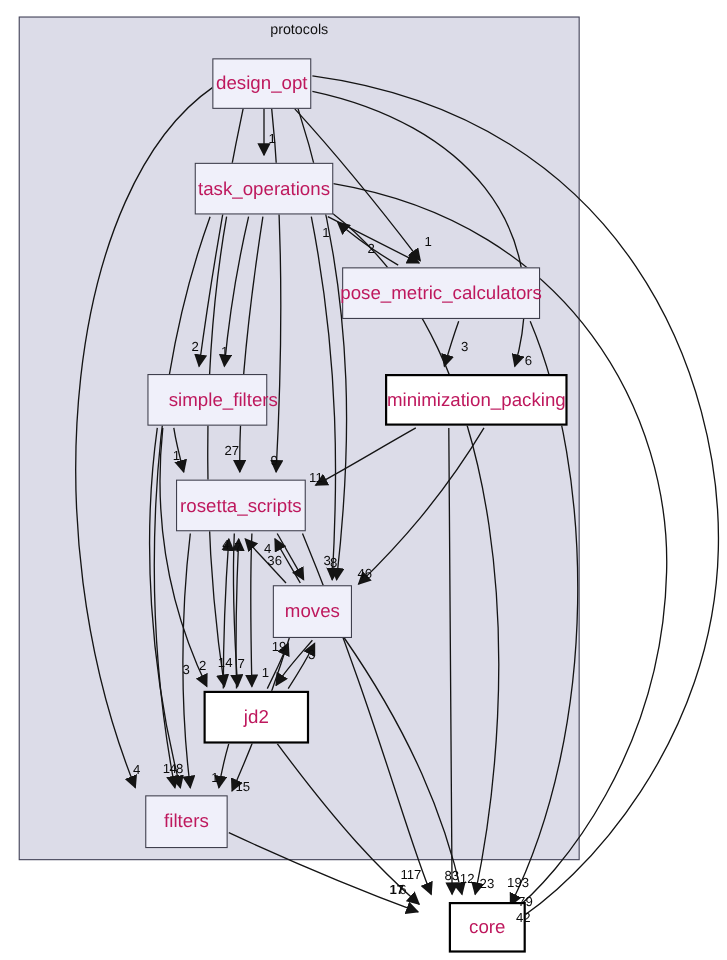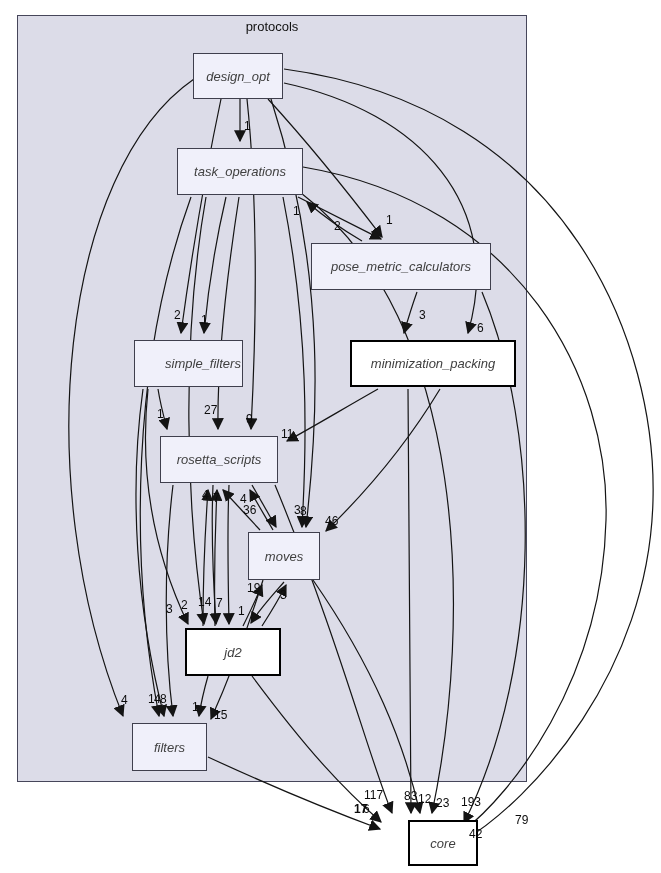--- a/index.html
+++ b/index.html
@@ -12,21 +12,21 @@
     background:#dcdce8;border:1px solid #46465a;box-sizing:border-box;
   }
   #cluster-label{
     position:absolute;left:17px;top:19px;width:510px;text-align:center;
     font-size:13px;color:#111;
   }
   #edges{position:absolute;left:0;top:0;}
   .node{
     position:absolute;box-sizing:border-box;
     display:flex;align-items:center;justify-content:center;
-    font-size:13px;color:#404040;cursor:pointer;font-style:italic;
+    font-size:17px;color:#be185d;cursor:pointer;
   }
   .node.normal{background:#f0f0fa;border:1px solid #3f3f4d;}
   .node.red{background:#ffffff;border:2px solid #000000;}
   .edge-label{
     position:absolute;font-size:12px;color:#0c0c0c;line-height:13px;
     white-space:nowrap;
   }
 </style>
 </head>
 <body>
@@ -133,17 +133,17 @@
       <div class="edge-label" style="left: 160px; top: 693px;">8</div>
       <div class="edge-label" style="left: 192px; top: 701px;">1</div>
       <div class="edge-label" style="left: 214px; top: 709px;">15</div>
       <div class="edge-label" style="left: 364px; top: 789px;">117</div>
       <div class="edge-label" style="left: 354px; top: 803px; font-weight: bold;">17</div>
       <div class="edge-label" style="left: 363px; top: 803px;">6</div>
       <div class="edge-label" style="left: 404px; top: 790px;">83</div>
       <div class="edge-label" style="left: 418px; top: 793px;">12</div>
       <div class="edge-label" style="left: 436px; top: 797px;">23</div>
       <div class="edge-label" style="left: 461px; top: 796px;">193</div>
-      <div class="edge-label" style="left: 471px; top: 814px; margin-left: 44px;">79</div>
+      <div class="edge-label" style="left: 471px; top: 814px;">79</div>
       <div class="edge-label" style="left: 469px; top: 828px;">42</div>
     </div>
 
 </div>
 
 </body></html>

